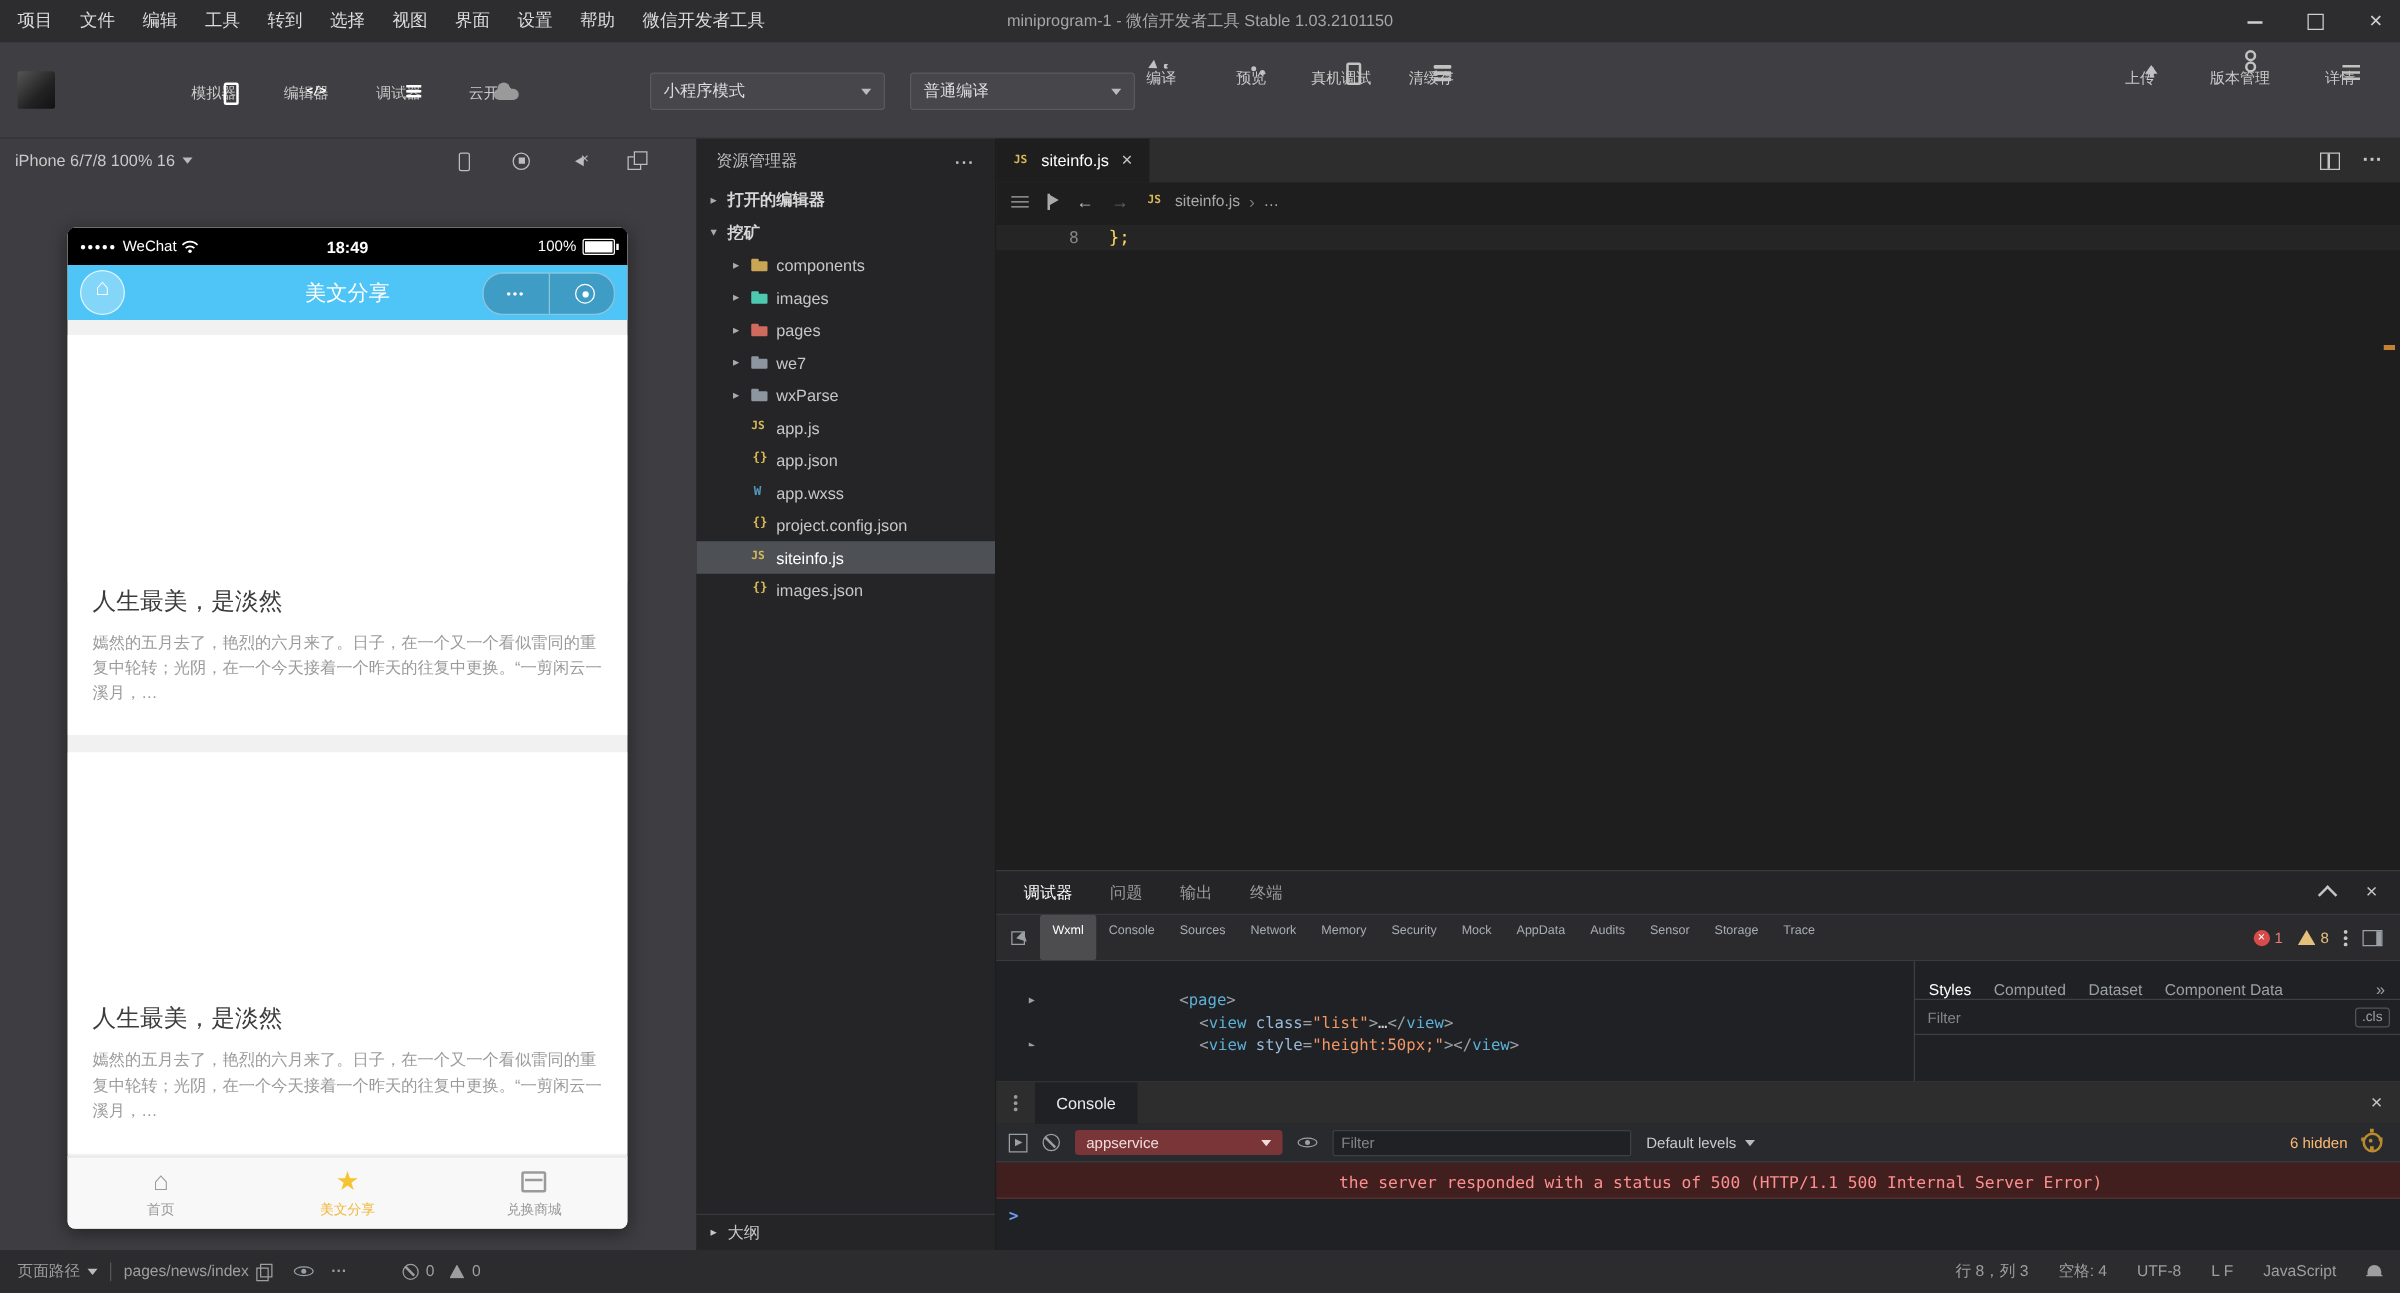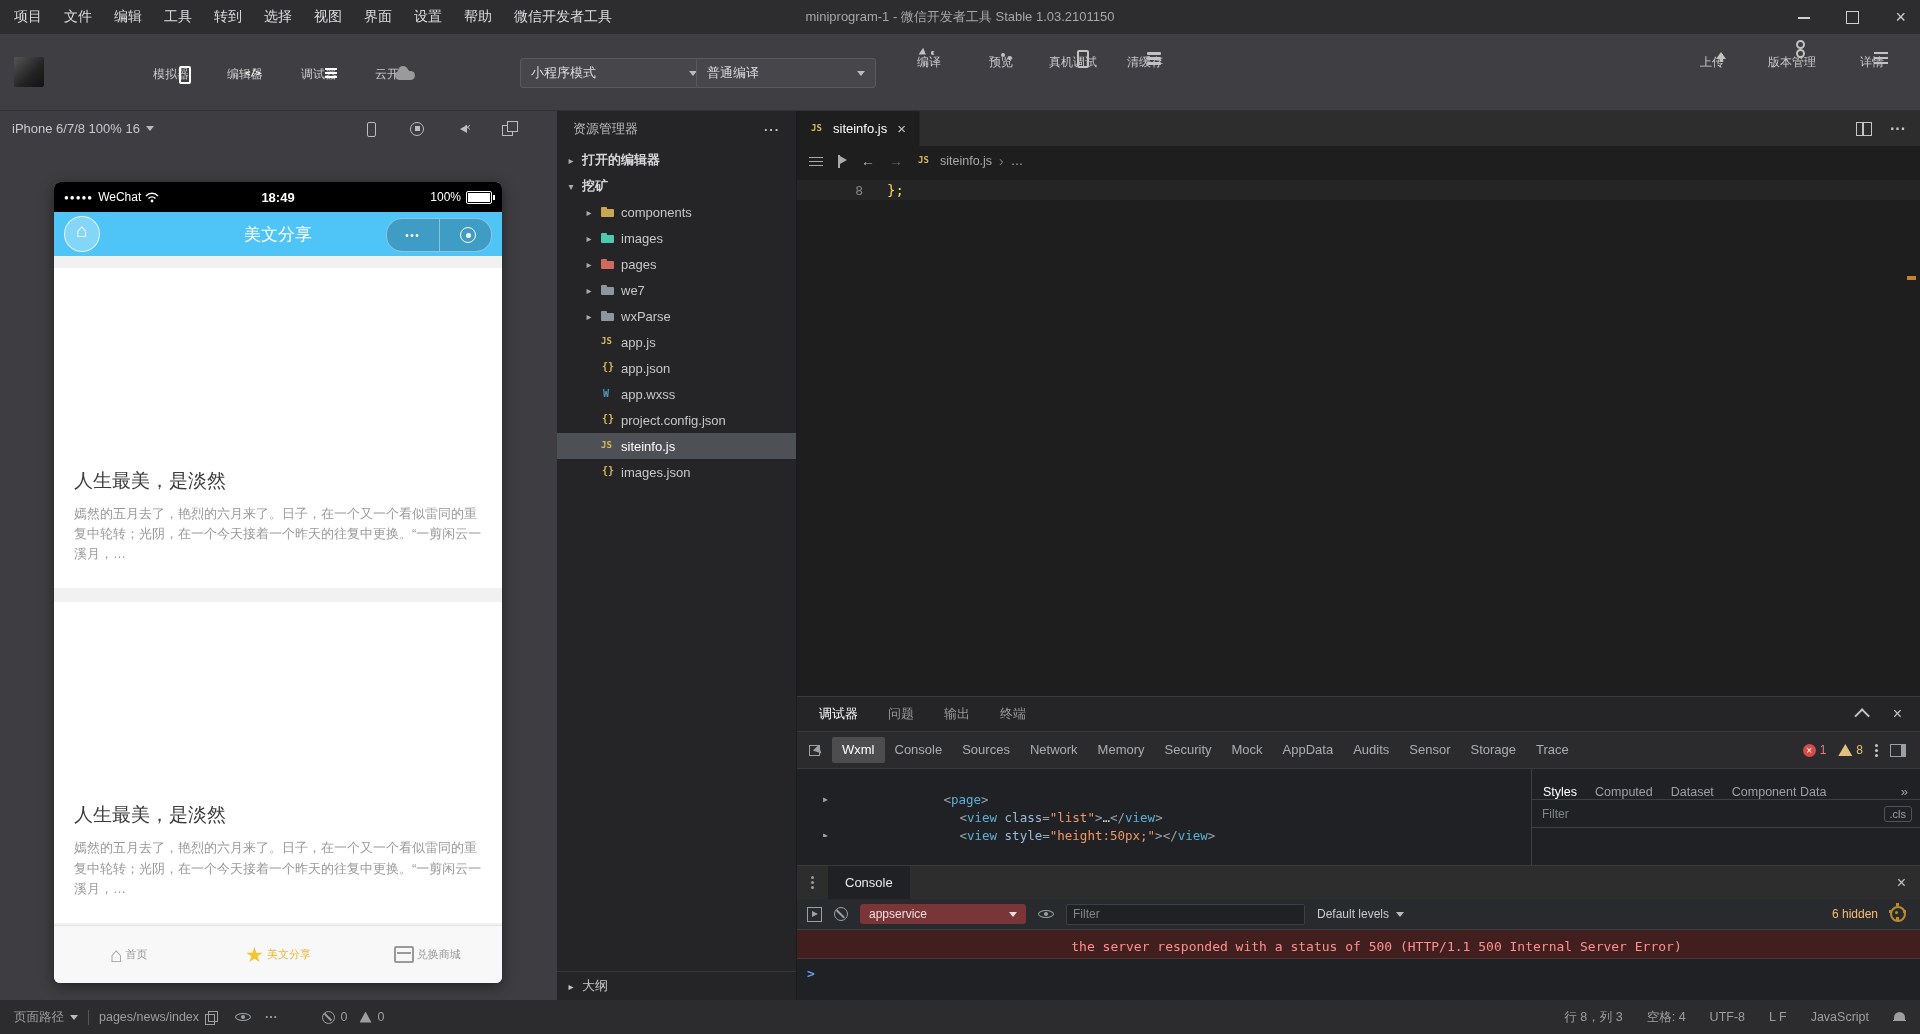--- a/index.html
+++ b/index.html
@@ -25,21 +25,21 @@
   .vb-ic{width:24px;height:24px;border-radius:5px;background:#2bae68;margin:0 auto;position:relative;}
   .vb-sim::before{content:"";position:absolute;left:8px;top:5px;width:8px;height:14px;border:2px solid #fff;border-radius:2px;}
   .vb-edit::before{content:"</>";position:absolute;left:0;right:0;top:0;bottom:0;color:#fff;font:700 9px/24px "DejaVu Sans Mono",monospace;}
   .vb-debug::before{content:"";position:absolute;left:6px;top:7px;width:12px;height:2px;background:#fff;box-shadow:0 4px 0 #fff,0 8px 0 #fff;}
   .vb-cloud{background:transparent;}
   .vb-cloud::before{content:"";position:absolute;left:5px;top:5px;width:10px;height:10px;background:#9a9a9a;border-radius:50%;}
   .vb-cloud::after{content:"";position:absolute;left:2px;top:10px;width:20px;height:9px;background:#9a9a9a;border-radius:6px;}
   .dropdown{position:absolute;top:24px;height:28px;background:#47474b;border:1px solid #5a5a5e;border-radius:3px;
             display:flex;align-items:center;justify-content:space-between;padding:0 10px;font-size:13px;color:#ddd;cursor:pointer;}
   .dd-mode{left:520px;width:166px;}
-  .dd-compile{left:696px;width:158px;align-items:center;}
+  .dd-compile{left:728px;width:158px;align-items:center;}
   .caret-down{width:0;height:0;border:4px solid transparent;border-top:5px solid #bbb;margin-top:4px;}
   .action-group{position:absolute;left:898px;top:15px;display:flex;gap:10px;}
   .action-group .tool-btn{width:62px;}
   .ab-ic{width:18px;height:18px;margin:0 auto;position:relative;}
   .ab-compile::before{content:"";position:absolute;inset:2px;border:2px solid #c2c2c2;border-radius:50%;border-right-color:transparent;}
   .ab-compile::after{content:"";position:absolute;right:-1px;top:1px;border:4px solid transparent;border-left:6px solid #c2c2c2;transform:rotate(35deg);}
   .ab-preview::before{content:"";position:absolute;left:0;right:0;top:4px;bottom:4px;border:2px solid #c2c2c2;border-radius:50%;}
   .ab-preview::after{content:"";position:absolute;left:7px;top:7px;width:4px;height:4px;background:#c2c2c2;border-radius:50%;}
   .ab-device::before{content:"";position:absolute;left:4px;top:1px;width:8px;height:14px;border:2px solid #c2c2c2;border-radius:2px;}
   .ab-cache::before{content:"";position:absolute;left:2px;top:3px;width:14px;height:3px;background:#c2c2c2;border-radius:1px;box-shadow:0 5px 0 #c2c2c2,0 10px 0 #c2c2c2;}
@@ -89,21 +89,21 @@
   .cap-dots::before{content:"•••";color:#fff;font-size:10px;letter-spacing:1.5px;}
   .cap-circle{flex:1;display:flex;align-items:center;justify-content:center;}
   .cap-circle::before{content:"";width:14px;height:14px;border:1.5px solid #fff;border-radius:50%;box-shadow:inset 0 0 0 3.5px rgba(0,0,0,.0);}
   .cap-circle::after{content:"";width:5px;height:5px;background:#fff;border-radius:50%;margin-left:-10px;}
   .p-content{flex:1;overflow:hidden;padding-top:12px;}
   .card{background:#fff;margin-bottom:14px;cursor:pointer;}
   .card-img{height:198px;background:#fff;}
   .card-title{font-size:19px;color:#3c3c3c;padding:2px 20px 0;}
   .card-body{font-size:13px;color:#9a9a9a;line-height:1.55;padding:10px 20px 24px;}
   .p-tabbar{height:57px;background:#f8f8f8;border-top:1px solid #e2e2e2;display:flex;flex:none;}
-  .p-tab{flex:1;display:flex;flex-direction:row;align-items:center;justify-content:center;gap:3px;cursor:pointer;}
+  .p-tab{flex:1;display:flex;flex-direction:column;align-items:center;justify-content:center;gap:3px;cursor:pointer;}
   .p-tab .tlabel{font-size:11px;color:#999;}
   .p-tab.active .tlabel{color:#f0b73c;}
   .ti{height:22px;display:flex;align-items:center;justify-content:center;}
   .ti-home::before{content:"⌂";font-size:21px;color:#9a9a9a;line-height:1;}
   .ti-star::before{content:"★";font-size:21px;color:#f5c431;line-height:1;}
   .ti-mall{width:20px;position:relative;}
   .ti-mall::before{content:"";width:18px;height:13px;border:2px solid #9a9a9a;border-radius:2px;}
   .ti-mall::after{content:"";position:absolute;left:3px;top:8px;width:14px;height:2px;background:#9a9a9a;}
 
   
@@ -161,21 +161,21 @@
   .ptab{font-size:13px;color:#9a9a9a;cursor:pointer;white-space:nowrap;}
   .ptab.active{color:#fff;}
   .ptabs-actions{position:absolute;right:18px;display:flex;gap:24px;align-items:center;}
   .ic-chev-up{width:9px;height:9px;border-left:2px solid #c5c5c5;border-top:2px solid #c5c5c5;transform:rotate(45deg) translateY(2px);cursor:pointer;}
   .ic-x{cursor:pointer;color:#c5c5c5;}
   .ic-x::before{content:"×";font-size:16px;}
   .dtabs{height:36px;background:#2b2b2e;border-top:1px solid #3a3a3e;border-bottom:1px solid #3a3a3e;display:flex;align-items:center;padding:0 8px;flex:none;}
   .ic-inspect{width:15px;height:15px;position:relative;margin:0 8px 0 4px;cursor:pointer;}
   .ic-inspect::before{content:"";position:absolute;left:0;top:2px;width:9px;height:9px;border:1.5px solid #9aa0a6;}
   .ic-inspect::after{content:"";position:absolute;right:0;bottom:0;border:4px solid transparent;border-top:8px solid #9aa0a6;transform:rotate(-45deg);}
-  .dtab{padding:0 10px;height:26px;line-height:26px;font-size:13px;color:#a8adb3;border-radius:2px;cursor:pointer;white-space:nowrap;}
+  .dtab{padding:0 10px;height:36px;line-height:26px;font-size:10px;color:#a8adb3;border-radius:2px;cursor:pointer;white-space:nowrap;}
   .dtab.active{background:#4d4d50;color:#fff;}
   .dtabs-right{margin-left:auto;display:flex;align-items:center;gap:12px;padding-right:6px;}
   .badge{display:flex;align-items:center;gap:4px;cursor:pointer;}
   .badge-err-ic{width:13px;height:13px;border-radius:50%;background:#d74b4b;position:relative;}
   .badge-err-ic::before{content:"×";position:absolute;left:0;right:0;top:0;text-align:center;color:#fff;font-size:10px;line-height:13px;}
   .badge-err .cnt{color:#e57b7b;font-size:12px;}
   .badge-warn-ic{width:14px;height:12px;background:#e5c07b;clip-path:polygon(50% 0,100% 100%,0 100%);position:relative;}
   .badge-warn .cnt{color:#e5c07b;font-size:12px;}
   .ic-more-v{width:3px;height:3px;background:#c5c5c5;border-radius:50%;box-shadow:0 5px 0 #c5c5c5,0 10px 0 #c5c5c5;margin-top:-10px;cursor:pointer;}
   .ic-dock{width:14px;height:11px;border:1.5px solid #9aa0a6;position:relative;cursor:pointer;}

